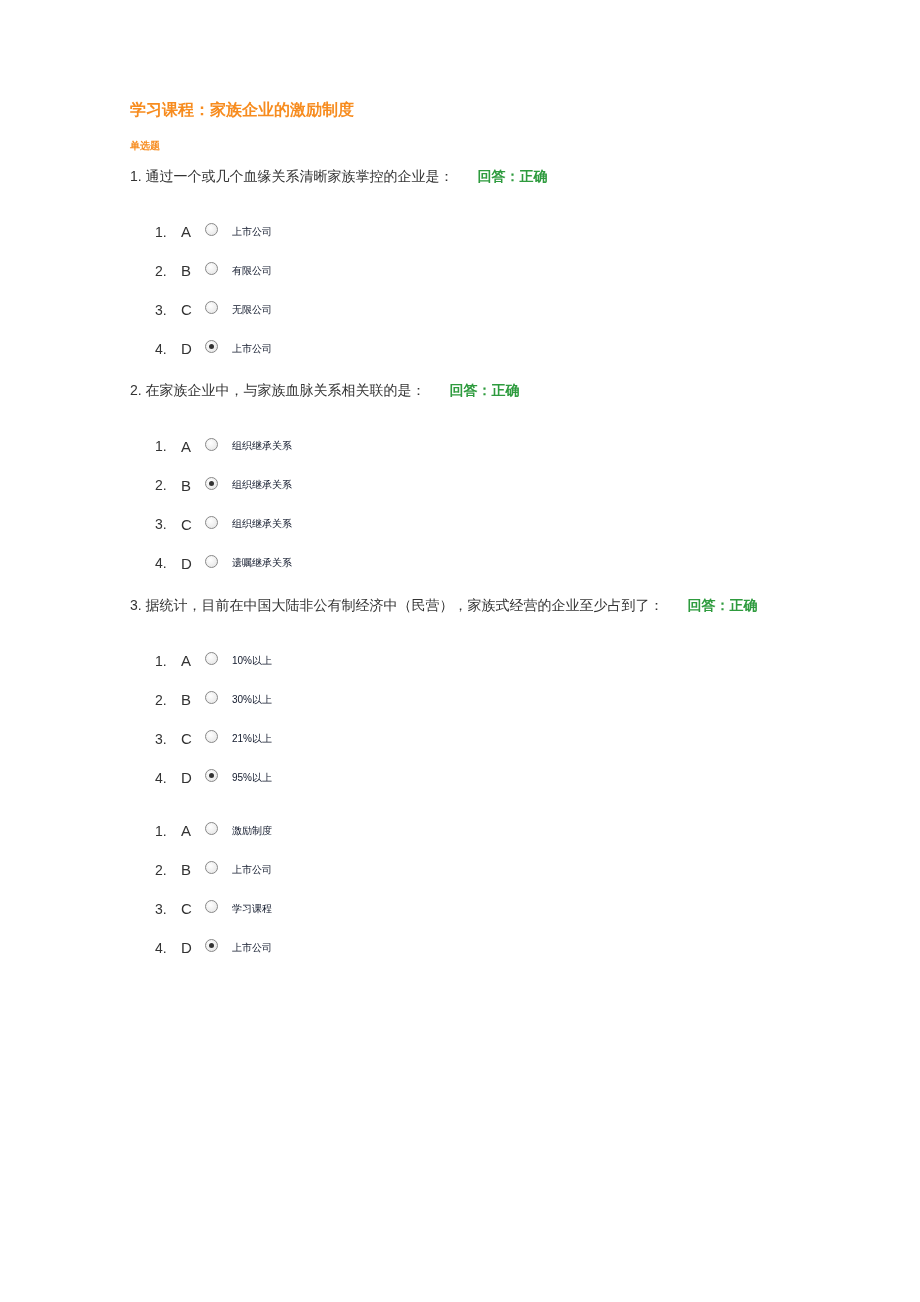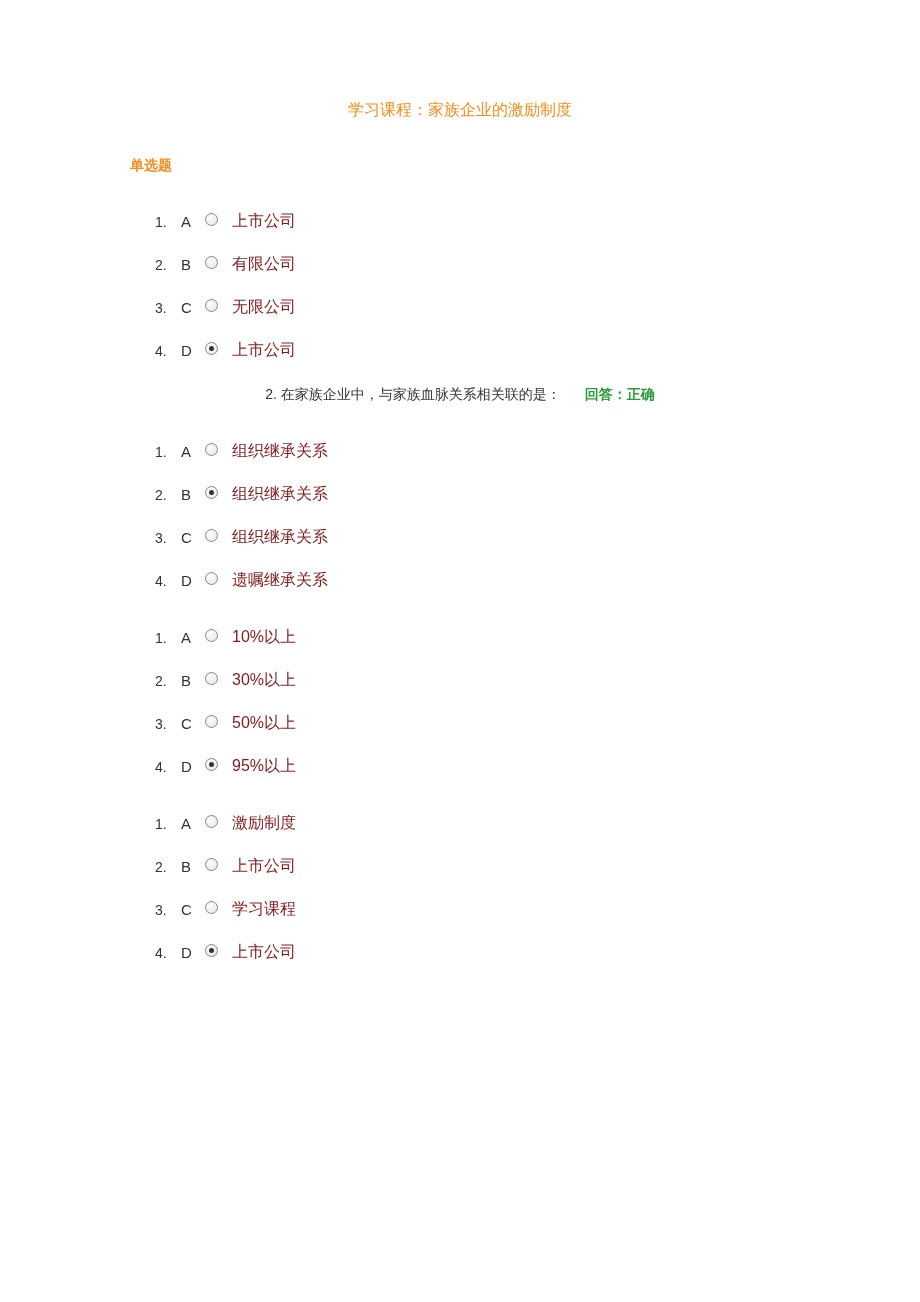--- a/index.html
+++ b/index.html
@@ -6,30 +6,30 @@
     margin: 0;
     padding: 100px 130px 40px 130px;
     font-family: "Microsoft YaHei", "SimSun", Arial, sans-serif;
     font-size: 14px;
     color: #333;
     background: #fff;
     width: 920px;
     box-sizing: border-box;
   }
   .title {
-    text-align: center;
+    text-align: left;
     color: #f78c1f;
-    font-weight: normal;
+    font-weight: bold;
     font-size: 16px;
-    margin-bottom: 36px;
+    margin-bottom: 18px;
   }
   .section-head {
     color: #f78c1f;
     font-weight: bold;
-    font-size: 14px;
+    font-size: 10px;
     margin-bottom: 12px;
   }
   .question {
     margin-top: 0px;
     margin-bottom: 32px;
   }
   .q-text {
     color: #333;
     font-size: 14px;
     line-height: 1.6;
@@ -73,33 +73,34 @@
     position: relative;
     top: -2px;
   }
   .radio .dot {
     width: 5px;
     height: 5px;
     background: #333;
     border-radius: 50%;
   }
   .opt-text {
-    color: #7f1d1d;
-    font-size: 16px;
+    color: #0f172a;
+    font-size: 10px;
   }
   .q-block { }
 </style>
 </head>
 <body>
 
 <div class="title">学习课程：家族企业的激励制度</div>
 <div class="section-head">单选题</div>
 
 <div id="questions-container">
     <div class="q-block">
+      <div class="question" style="margin-bottom: 0px;"><span class="q-text">1. 通过一个或几个血缘关系清晰家族掌控的企业是：</span><span class="q-feedback">回答：正确</span></div>
       <div class="options">
         <div class="opt">
           <span class="opt-num">1.</span>
           <span class="opt-letter">A</span>
           <span class="radio"></span>
           <span class="opt-text">上市公司</span>
         </div>
         <div class="opt">
           <span class="opt-num">2.</span>
           <span class="opt-letter">B</span>
@@ -116,21 +117,21 @@
           <span class="opt-num">4.</span>
           <span class="opt-letter">D</span>
           <span class="radio">
             <span class="dot"></span>
           </span>
           <span class="opt-text">上市公司</span>
         </div>
       </div>
     </div>
     <div class="q-block">
-      <div class="question" style="margin-bottom: 0px; text-align: center;"><span class="q-text">2. 在家族企业中，与家族血脉关系相关联的是：</span><span class="q-feedback">回答：正确</span></div>
+      <div class="question" style="margin-bottom: 0px;"><span class="q-text">2. 在家族企业中，与家族血脉关系相关联的是：</span><span class="q-feedback">回答：正确</span></div>
       <div class="options">
         <div class="opt">
           <span class="opt-num">1.</span>
           <span class="opt-letter">A</span>
           <span class="radio"></span>
           <span class="opt-text">组织继承关系</span>
         </div>
         <div class="opt">
           <span class="opt-num">2.</span>
           <span class="opt-letter">B</span>
@@ -147,38 +148,39 @@
         </div>
         <div class="opt">
           <span class="opt-num">4.</span>
           <span class="opt-letter">D</span>
           <span class="radio"></span>
           <span class="opt-text">遗嘱继承关系</span>
         </div>
       </div>
     </div>
     <div class="q-block">
+      <div class="question" style="margin-bottom: 0px;"><span class="q-text">3. 据统计，目前在中国大陆非公有制经济中（民营），家族式经营的企业至少占到了：</span><span class="q-feedback">回答：正确</span></div>
       <div class="options">
         <div class="opt">
           <span class="opt-num">1.</span>
           <span class="opt-letter">A</span>
           <span class="radio"></span>
           <span class="opt-text">10%以上</span>
         </div>
         <div class="opt">
           <span class="opt-num">2.</span>
           <span class="opt-letter">B</span>
           <span class="radio"></span>
           <span class="opt-text">30%以上</span>
         </div>
         <div class="opt">
           <span class="opt-num">3.</span>
           <span class="opt-letter">C</span>
           <span class="radio"></span>
-          <span class="opt-text">50%以上</span>
+          <span class="opt-text">21%以上</span>
         </div>
         <div class="opt">
           <span class="opt-num">4.</span>
           <span class="opt-letter">D</span>
           <span class="radio">
             <span class="dot"></span>
           </span>
           <span class="opt-text">95%以上</span>
         </div>
       </div>

